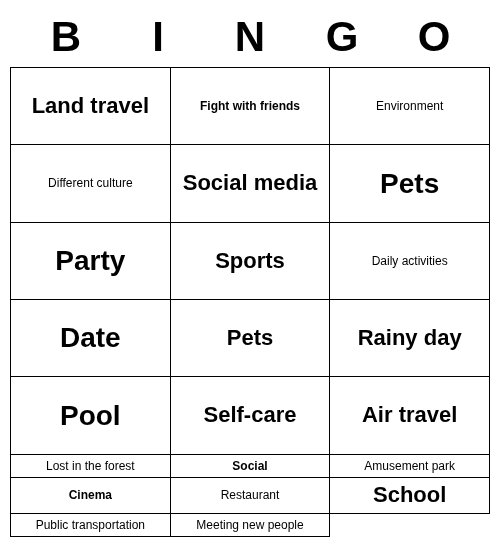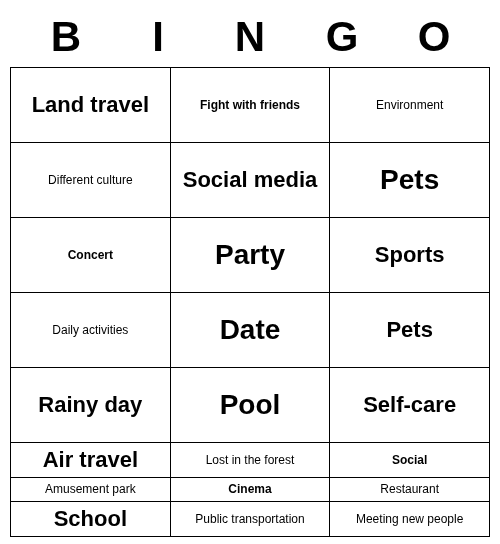--- a/index.html
+++ b/index.html
@@ -90,21 +90,20 @@
       <span>G</span>
       <span>O</span>
     </div>
   <div class="bingo-grid">
   <div class="bingo-cell large-text">Land travel</div>
       <div class="bingo-cell medium-text">Fight with friends</div>
       <div class="bingo-cell small-text">Environment</div>
       <div class="bingo-cell small-text">Different culture</div>
       <div class="bingo-cell large-text">Social media</div>
       <div class="bingo-cell extra-large">Pets</div>
-      <div class="bingo-cell medium-text">Concert</div>
       <div class="bingo-cell extra-large">Party</div>
       <div class="bingo-cell large-text">Sports</div>
       <div class="bingo-cell small-text">Daily activities</div>
       <div class="bingo-cell extra-large">Date</div>
       <div class="bingo-cell large-text">Pets</div>
       <div class="bingo-cell large-text">Rainy day</div>
       <div class="bingo-cell extra-large">Pool</div>
       <div class="bingo-cell large-text">Self-care</div>
       <div class="bingo-cell large-text">Air travel</div>
       <div class="bingo-cell small-text">Lost in the forest</div>

